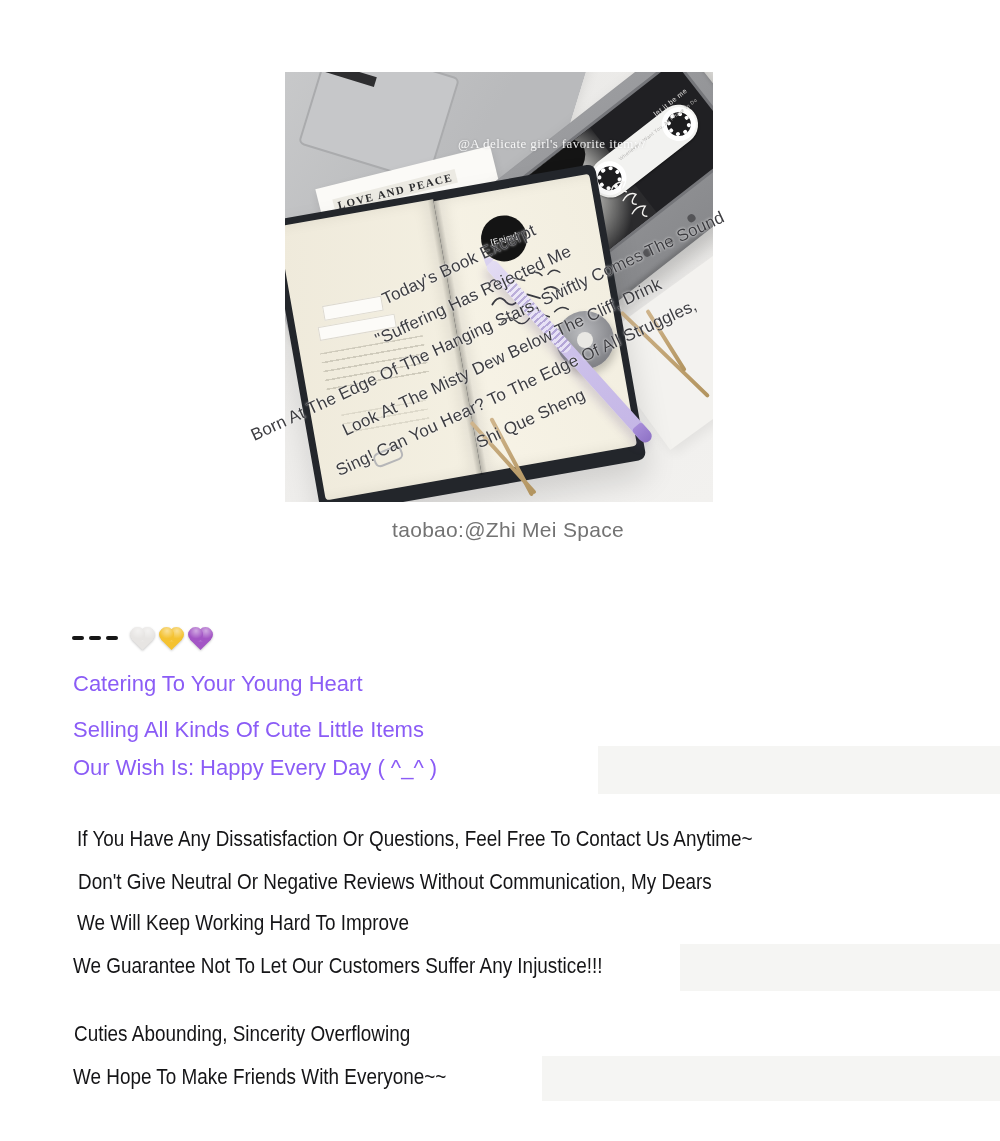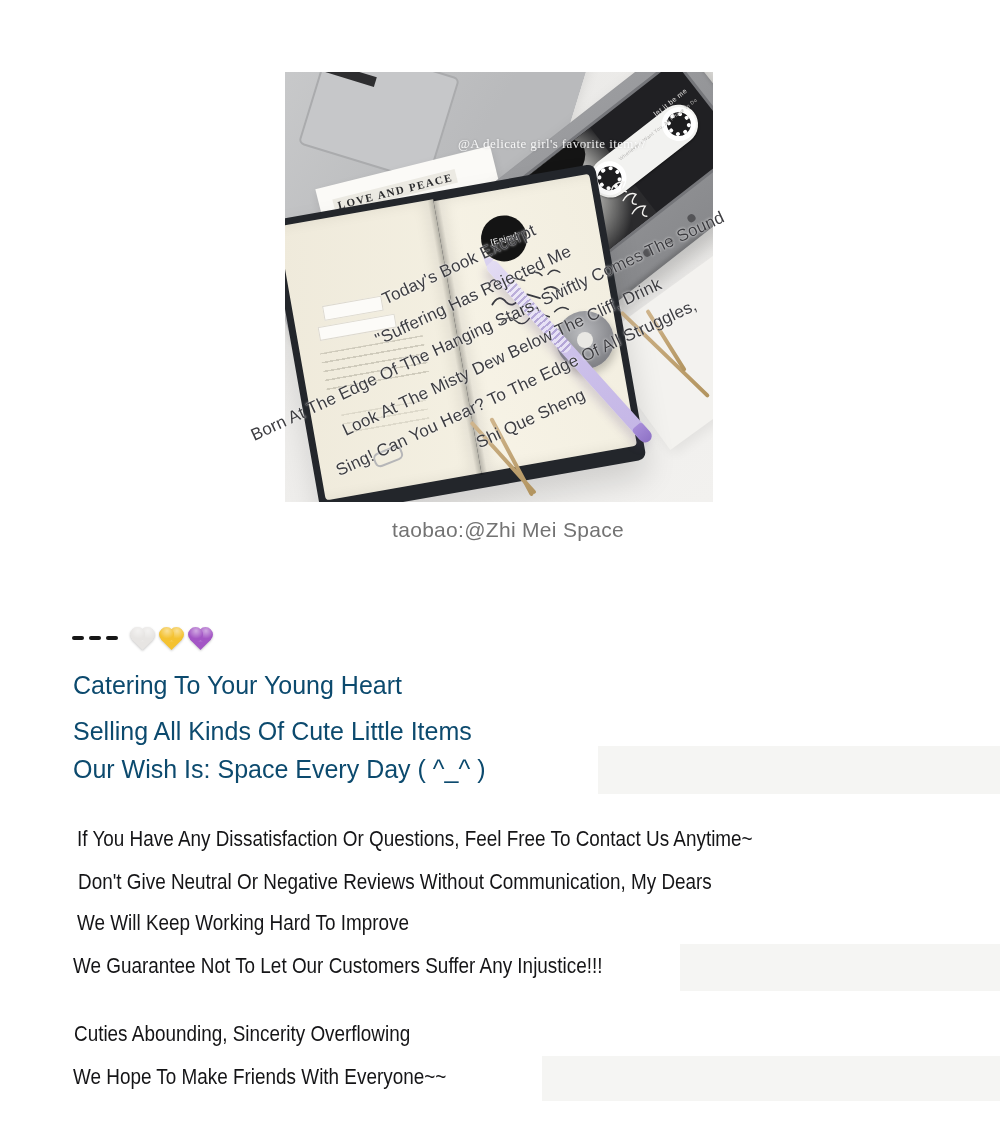--- a/index.html
+++ b/index.html
@@ -114,21 +114,21 @@
          background-color:var(--c);
          background-image:radial-gradient(circle at 35% 30%,rgba(255,255,255,.5),transparent 55%);}
   .heart::before{top:-7.5px;left:0;}
   .heart::after{top:0;left:-7.5px;}
   .heart-wrap{position:absolute;top:629px;width:24px;height:24px;filter:drop-shadow(0 1px 1px rgba(0,0,0,.22));}
   .heart-white{--c:#e7e5e3;}
   .heart-yellow{--c:#f4c231;}
   .heart-purple{--c:#a355c5;}
 
   
-  .line{position:absolute;white-space:nowrap;color:#0c4a6e;font-size:25px;}
+  .line{position:absolute;white-space:nowrap;color:#8b5cf6;font-size:22px;}
   .cond{font-size:22.5px;color:#151517;transform:scaleX(.84);transform-origin:left top;}
 </style>
 </head>
 <body>
 
 <div class="gray-patch" style="left:598px;top:746px;width:402px;height:48px;"></div>
 <div class="gray-patch" style="left:680px;top:944px;width:320px;height:47px;"></div>
 <div class="gray-patch" style="left:542px;top:1056px;width:458px;height:45px;"></div>
 
 <div class="photo">
@@ -241,21 +241,21 @@
   </div>
 <div class="heart-wrap" style="left:160px;">
     <span class="heart heart-yellow" style="left: 4px; top: 3px; --c: #f4c231;"></span>
   </div>
 <div class="heart-wrap" style="left:189px;">
     <span class="heart heart-purple" style="left: 4px; top: 3px; --c: #a355c5;"></span>
   </div>
 
 <div class="line" style="left:73px;top:671px;">Catering To Your Young Heart</div>
 <div class="line" style="left:73px;top:717px;">Selling All Kinds Of Cute Little Items</div>
-<div class="line" style="left:73px;top:755px;">Our Wish Is: Space Every Day  ( ^_^ )</div>
+<div class="line" style="left:73px;top:755px;">Our Wish Is: Happy Every Day  ( ^_^ )</div>
 
 <div class="line cond" style="left:77px;top:826px;">If You Have Any Dissatisfaction Or Questions, Feel Free To Contact Us Anytime~</div>
 <div class="line cond" style="left:78px;top:869px;">Don't Give Neutral Or Negative Reviews Without Communication, My Dears</div>
 <div class="line cond" style="left:77px;top:910px;">We Will Keep Working Hard To Improve</div>
 <div class="line cond" style="left:73px;top:953px;">We Guarantee Not To Let Our Customers Suffer Any Injustice!!!</div>
 
 <div class="line cond" style="left:74px;top:1021px;">Cuties Abounding, Sincerity Overflowing</div>
 <div class="line cond" style="left:73px;top:1064px;">We Hope To Make Friends With Everyone~~</div>
 
 </body></html>

